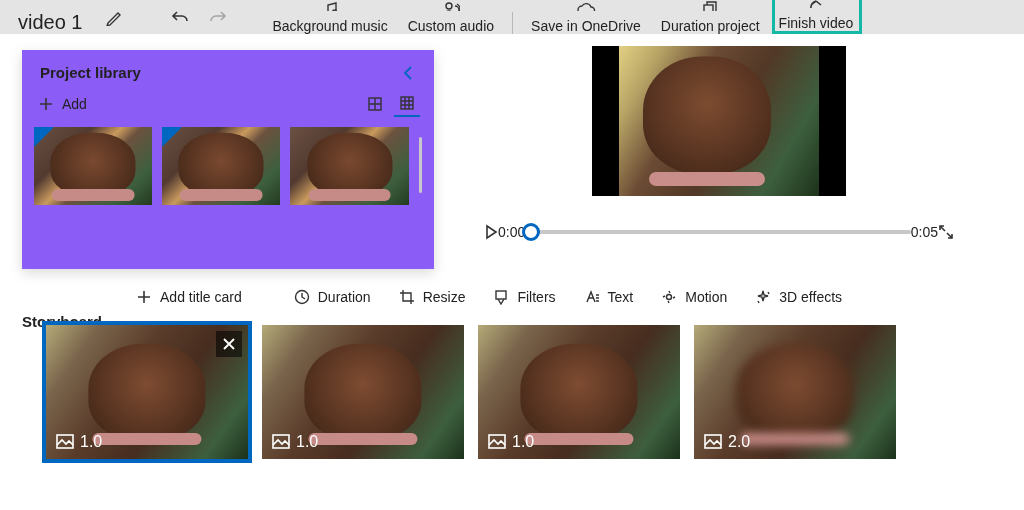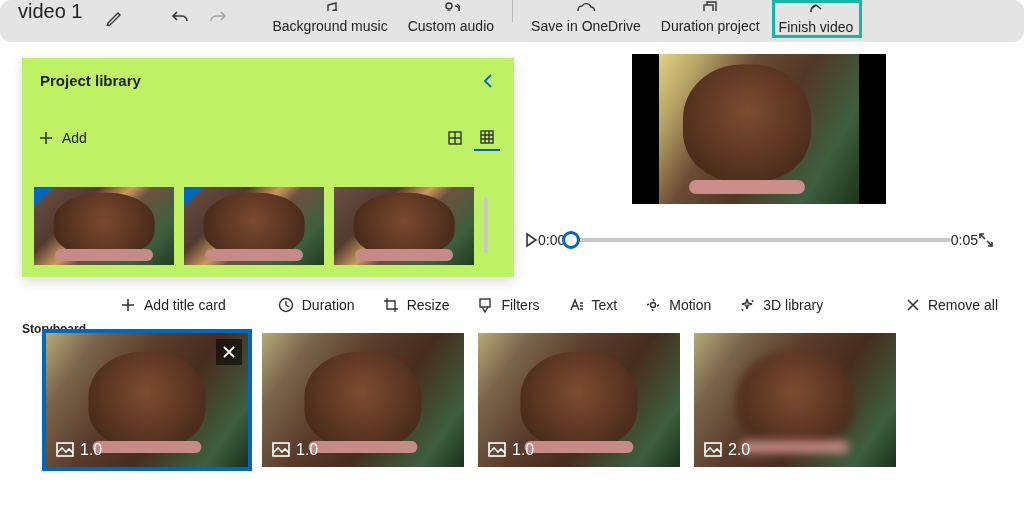--- a/index.html
+++ b/index.html
@@ -8,27 +8,26 @@
     font-family: "Segoe UI", Arial, sans-serif;
     background: #fff;
     width: 1024px;
     height: 510px;
     overflow: hidden;
     color: #222;
     font-size: 14px;
   }
   
   .topbar {
-    height: 42px;
+    height: 34px;
     background: #e4e4e4;
     display: flex;
-    align-items: flex-start;
+    align-items: flex-end;
     padding: 0 10px 0 18px;
     gap: 4px;
-    border-radius: 11px;
   }
   .title {
     font-size: 20px;
     font-weight: 400;
     margin-right: 10px;
   }
   .top-icon-btn {
     width: 34px;
     height: 34px;
     display: flex;
@@ -57,27 +56,26 @@
   }
   .dim { opacity: .35; }
   svg { display: block; }
   
   .midrow {
     display: flex;
     height: 235px;
   }
   
   .libpanel {
-    width: 492px;
+    width: 412px;
     margin: 16px 0 0 22px;
-    background: #bef264;
+    background: #8b5cf6;
     box-shadow: 0 4px 12px rgba(0,0,0,.15);
     display: flex;
     flex-direction: column;
-    justify-content: space-between;
   }
   .libhead {
     display: flex;
     align-items: center;
     padding: 14px 18px 10px 18px;
   }
   .libtitle { font-size: 15px; font-weight: 600; flex: 1; }
   .libback svg path { stroke: #0067c0; }
   .libtools {
     display: flex;
@@ -128,21 +126,21 @@
   }
   .time { font-size:14px; }
   .seek {
     flex:1; height:4px; background:#c8c8c8; border-radius:3px; position:relative;
   }
   .seek .knob { position:absolute; left:-3px; top:50%; width:18px; height:18px; border:3px solid #0067c0; background:#fff; border-radius:50%; transform:translateY(-50%); }
   
   .sbhead {
     display:flex; align-items:center; height:48px; padding:0 14px 0 22px; gap:4px; margin-top:4px;
   }
-  .sbtitle { font-size:12px; font-weight:600; margin-right:18px;margin-top:48px; }
+  .sbtitle { font-size:15px; font-weight:600; margin-right:18px;margin-top:48px; }
   .sb-act { display:flex; align-items:center; gap:8px; padding:0 12px; height:32px; white-space:nowrap; }
   .remove { margin-left:auto; }
   .sbitems { display:flex; gap:14px; padding:4px 0 0 46px; }
   .clip {
     width:202px; height:134px; position:relative; overflow:hidden;
     background: linear-gradient(125deg,#b4aa78 0%,#7a654c 18%,#5a3c2a 40%,#472d1f 60%,#3d5f3e 85%,#1b311b 100%);
   }
   .clip .face {
     position:absolute; left:50%; top:50%; width:58%; height:72%; transform:translate(-50%,-50%);
     background: radial-gradient(circle at 50% 42%, #7e4c31 0%, #5a3522 55%, #3a2113 100%);
@@ -338,27 +336,21 @@
     <svg width="16" height="16" stroke="#333" stroke-width="1.4" fill="none">
         <circle cx="8" cy="8" r="2.5"></circle>
         <path d="M8 2 L9 4 M14 8 L12 9 M8 14 L7 12 M2 8 L4 7"></path>
       </svg>
     <span>Motion</span>
   </div>
   <div class="sb-act">
     <svg width="16" height="16" stroke="#333" stroke-width="1.4" fill="none">
         <path d="M8 2 L9 6 L13 7 L9 8 L8 12 L7 8 L3 7 L7 6 Z M13 3 L14 5 M3 12 L4 14"></path>
       </svg>
-    <span>3D library</span>
-  </div>
-  <div class="sb-act remove">
-    <svg width="14" height="14" stroke="#333" stroke-width="1.6">
-        <path d="M2 2 L12 12 M12 2 L2 12"></path>
-      </svg>
-    <span>Remove all</span>
+    <span>3D effects</span>
   </div>
 </div>
 
 <div class="sbitems" id="sbitems">
     <div class="clip sel">
       <div class="face"></div>
       <div class="collar"></div>
       <div class="close">
         <svg width="14" height="14" stroke="#fff" stroke-width="1.8">
           <path d="M2 2 L12 12 M12 2 L2 12"></path>

